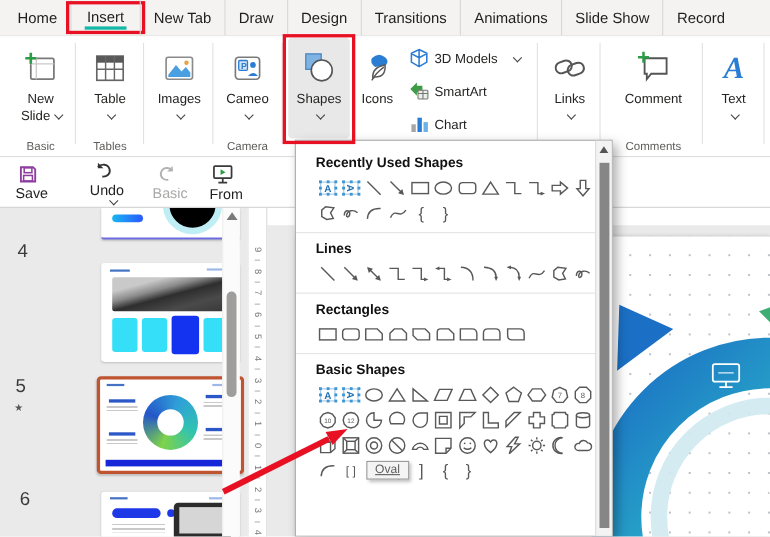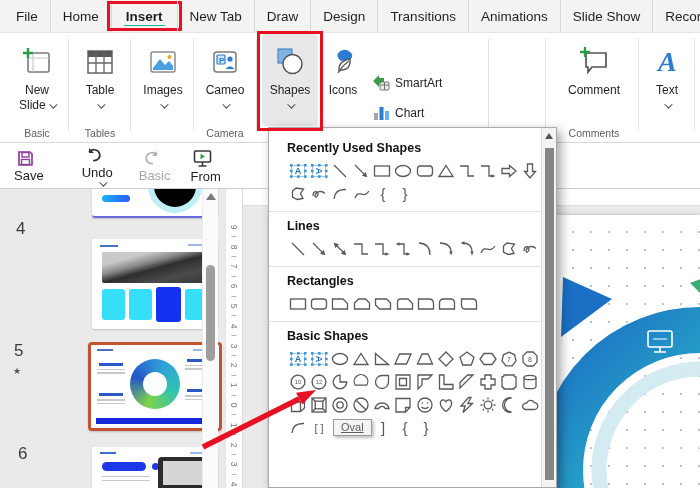--- a/index.html
+++ b/index.html
@@ -6,21 +6,21 @@
   *{box-sizing:border-box;}
   .app{position:relative;width:700px;height:488px;overflow:hidden;background:#fff;
        font-family:"Liberation Sans",sans-serif;color:#222;}
 
   
   .menubar{position:absolute;top:0;left:0;width:700px;height:33px;background:#f4f3f2;
            display:flex;align-items:stretch;border-bottom:1px solid #e6e5e4;white-space:nowrap;}
   .tab{display:flex;align-items:center;padding:0 12px;font-size:13.5px;color:#1f1f1f;
        border-left:1px solid #d9d8d7;position:relative;}
   .tab:first-child{border-left:none;padding-left:16px;}
-  .tab.active .tlbl{border-bottom:1px solid #14b8a6;padding:2px 2px 1px 2px;font-weight:700;}
+  .tab.active .tlbl{border-bottom:3px solid #14b8a6;padding:2px 2px 1px 2px;font-weight:400;}
   .tab.active::after{content:"";position:absolute;left:-5px;right:-5px;top:1px;bottom:1px;
        border:3.5px solid #e81123;pointer-events:none;}
 
   
   .ribbon{position:absolute;top:33px;left:0;width:700px;height:110px;background:#fff;
           border-bottom:1px solid #d8d8d8;}
   .rsep{position:absolute;top:6px;height:92px;width:1px;background:#e2e1e0;}
   .rb{position:absolute;top:4px;display:flex;flex-direction:column;align-items:center;
       font-size:12px;color:#252423;}
   .rb .ric{height:42px;display:flex;align-items:center;justify-content:center;margin-top:4px;}
@@ -102,23 +102,20 @@
   
   .overlay{position:absolute;left:0;top:0;width:700px;height:488px;z-index:80;pointer-events:none;}
 </style>
 </head>
 <body>
 
 <div class="app">
 
   <div class="menubar">
       <div class="tab">
-        <span class="tlbl">File</span>
-      </div>
-      <div class="tab">
         <span class="tlbl">Home</span>
       </div>
       <div class="tab active">
         <span class="tlbl">Insert</span>
       </div>
       <div class="tab">
         <span class="tlbl">New Tab</span>
       </div>
       <div class="tab">
         <span class="tlbl">Draw</span>
@@ -214,20 +211,29 @@
       <div class="ric">
         <svg width="34" height="34" viewBox="0 0 34 34">
           <path d="M12 8 Q18 2 24 7 Q28 10 25 14 L15 16 Q10 12 12 8 Z" fill="#2b7cd3"></path>
           <path d="M13 26 Q12 16 24 14 Q25 25 15 25 Z" fill="#fff" stroke="#5a5a5a" stroke-width="1.4"></path>
           <path d="M12 28 Q16 21 23 16" stroke="#5a5a5a" stroke-width="1.3" fill="none"></path>
         </svg>
       </div>
       <div class="rlb"><span>Icons</span></div>
     </div>
 
+    <div class="smallrow" style="top:8px">
+      <span class="sic">
+        <svg width="20" height="20" viewBox="0 0 20 20">
+            <path d="M10 2 L17 5.5 V13.5 L10 17.5 L3 13.5 V5.5 Z M10 2 V9.5 M10 9.5 L3 5.8 M10 9.5 L17 5.8 M10 17.5 V9.5" stroke="#2b7cd3" stroke-width="1.4" fill="none"></path>
+          </svg>
+      </span>
+      <span>3D Models</span>
+      <span class="chev" style="margin-left:14px"></span>
+    </div>
     <div class="smallrow" style="top:38px">
       <span class="sic">
         <svg width="20" height="20" viewBox="0 0 20 20">
           <path d="M2 8 L8 2 V5 L13 5 V11 L8 11 V14 Z" fill="#3f9c46"></path>
           <rect x="9" y="9" width="9" height="8" rx="1" fill="#e8f0e8" stroke="#777" stroke-width="1"></rect>
           <path d="M9 12 H18 M13.5 9 V17" stroke="#777" stroke-width="1"></path>
         </svg>
       </span>
       <span>SmartArt</span>
     </div>
@@ -235,20 +241,29 @@
       <span class="sic">
         <svg width="20" height="20" viewBox="0 0 20 20">
           <rect x="3" y="10" width="4" height="7" fill="#a6a6a6"></rect>
           <rect x="8.5" y="4" width="4" height="13" fill="#2b7cd3"></rect>
           <rect x="14" y="8" width="4" height="9" fill="#6cb2e8"></rect>
         </svg>
       </span>
       <span>Chart</span>
     </div>
 
+    <div class="rb" style="left:493px;width:50px">
+      <div class="ric">
+        <svg width="34" height="34" viewBox="0 0 34 34">
+          <rect x="4" y="11" width="15" height="10" rx="5" fill="none" stroke="#555" stroke-width="1.8" transform="rotate(-20 11 16)"></rect>
+          <rect x="15" y="13" width="15" height="10" rx="5" fill="none" stroke="#555" stroke-width="1.8" transform="rotate(-20 22 18)"></rect>
+        </svg>
+      </div>
+      <div class="rlb"><span>Links</span><br><span class="chev"></span></div>
+    </div>
 
     <div class="rb" style="left:551px;width:86px">
       <div class="ric">
         <svg width="36" height="36" viewBox="0 0 36 36">
           <path d="M10 9 H30 V23 H16 L12 28 V23 H10 Z" fill="#fff" stroke="#555" stroke-width="1.7"></path>
           <path d="M9 3 V13 M4 8 H14" stroke="#2e9b46" stroke-width="2.3"></path>
         </svg>
       </div>
       <div class="rlb"><span>Comment</span></div>
     </div>

